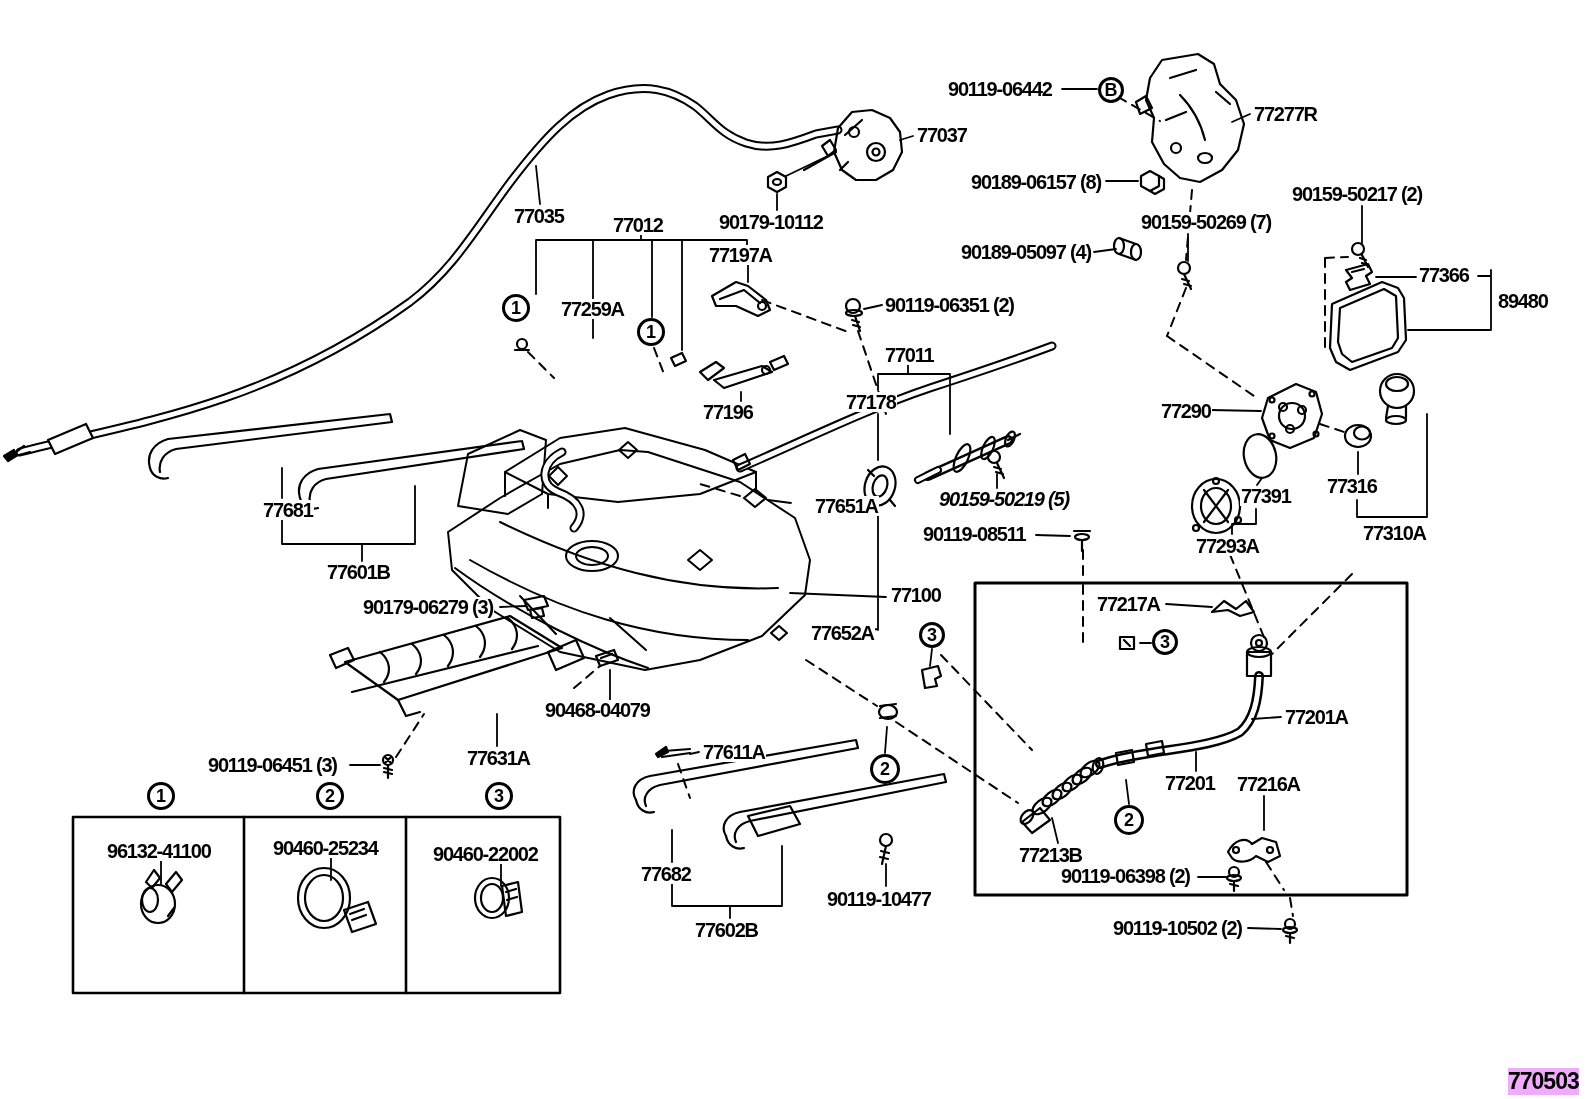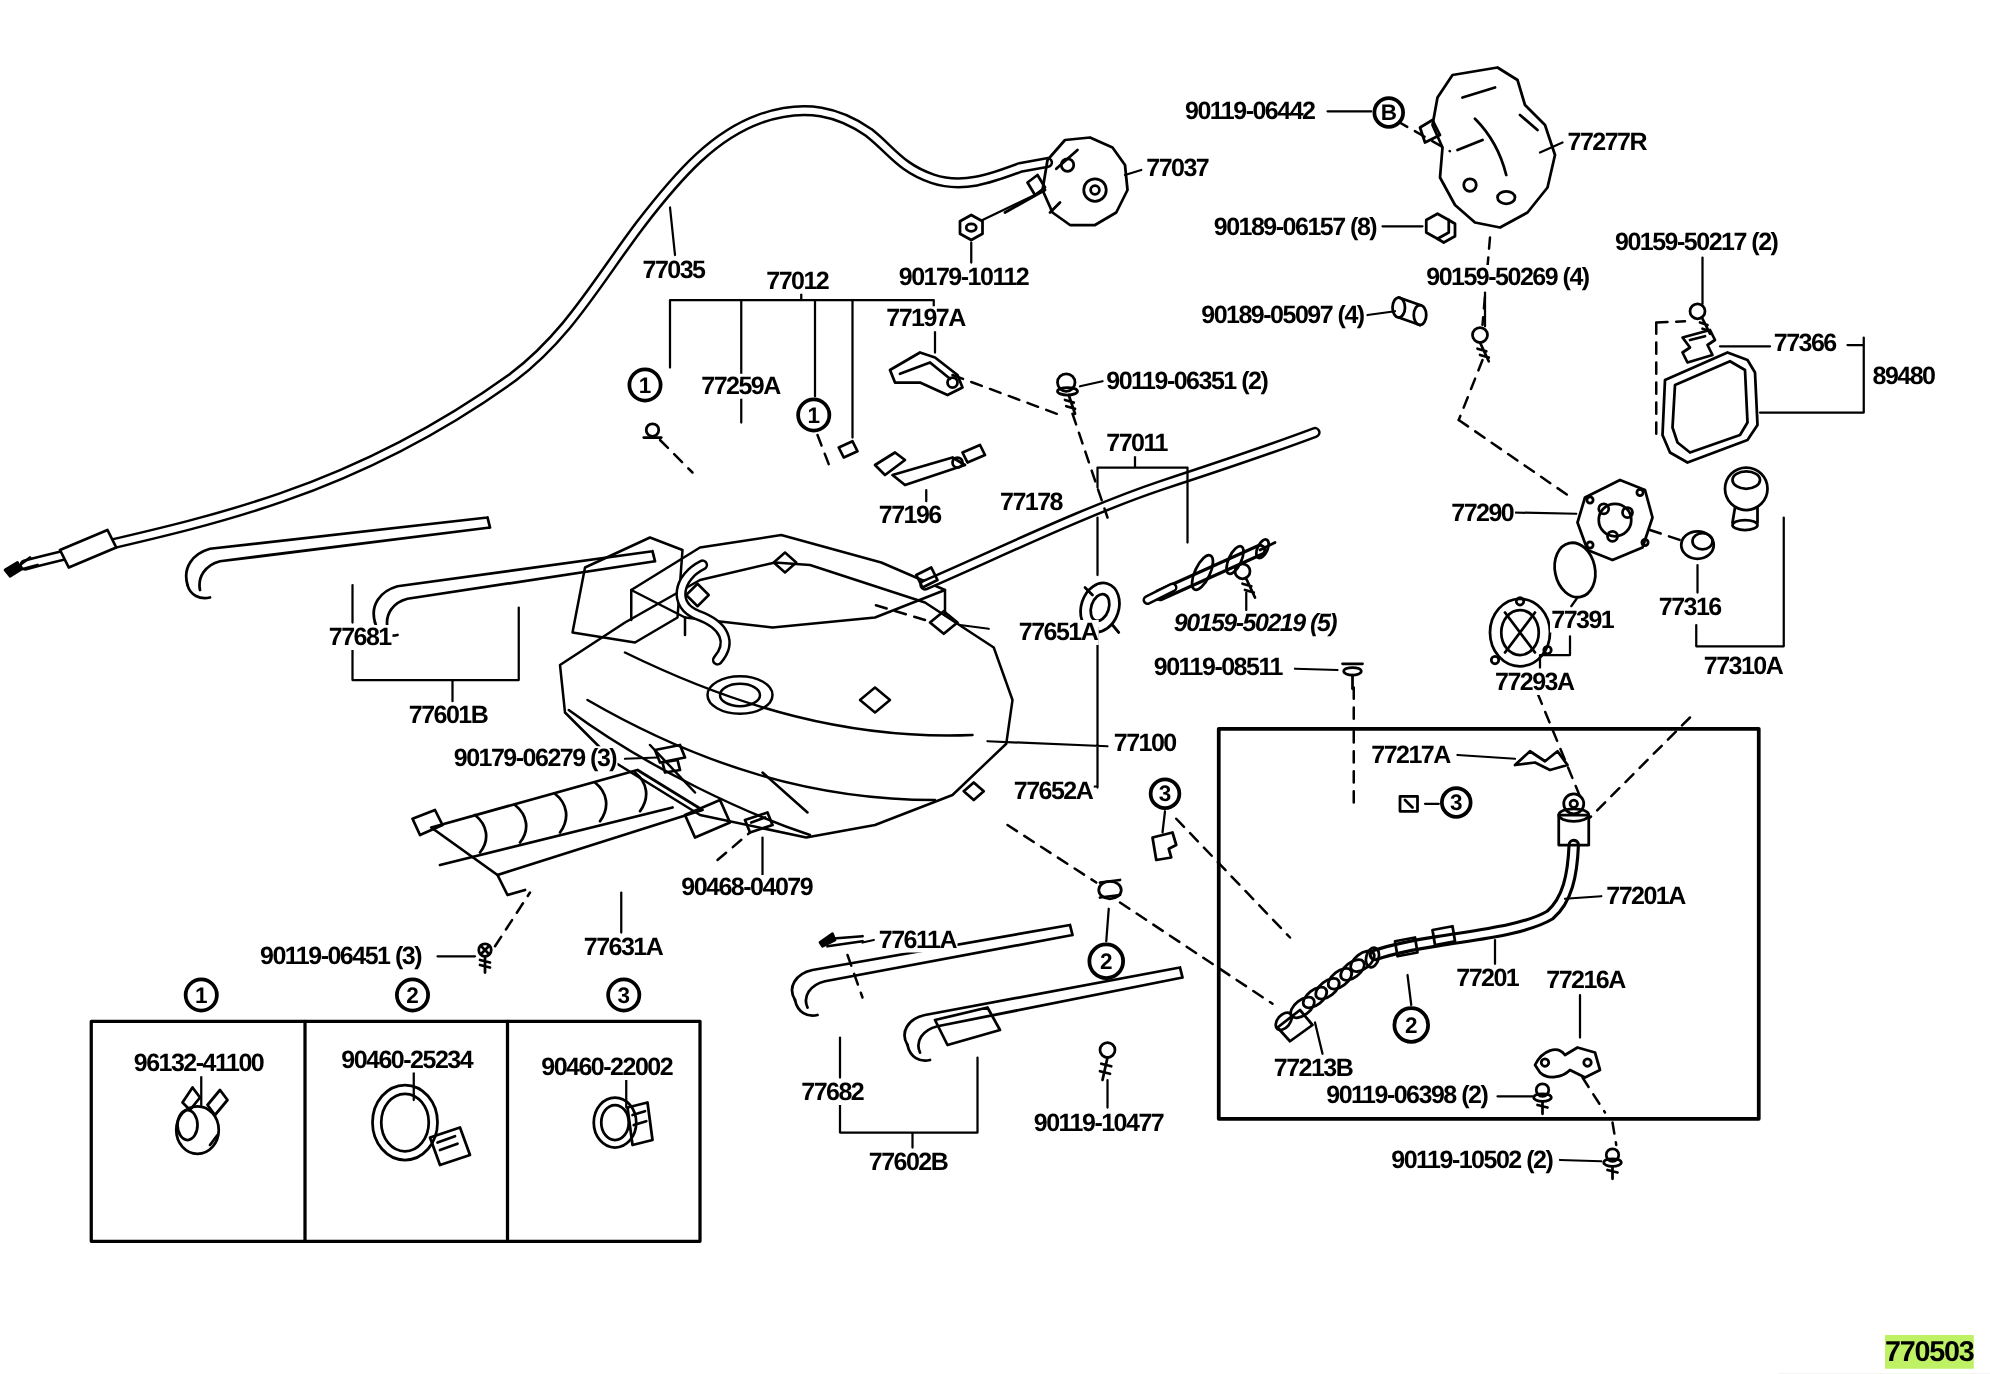--- a/index.html
+++ b/index.html
@@ -11,21 +11,21 @@
   .plabel{
     position:absolute;font-size:20px;font-weight:700;letter-spacing:-1.2px;
     line-height:1.0;white-space:nowrap;color:#000;background:#fff;padding:0 1px;
   }
   .marker{
     position:absolute;box-sizing:border-box;border:3px solid #000;border-radius:50%;
     background:#fff;color:#000;display:flex;align-items:center;justify-content:center;
     font-weight:700;font-size:18px;letter-spacing:0;
   }
   .footer-code{
-    position:absolute;font-size:23px;font-weight:700;letter-spacing:-1px;color:#000;background:#bef264;
+    position:absolute;font-size:23px;font-weight:700;letter-spacing:-1px;color:#000;background:#f0abfc;
   }
 </style>
 </head>
 <body>
 
 <div class="stage">
 
   <svg width="1592" height="1099" viewBox="0 0 1592 1099">
     <g stroke="#000" fill="none" stroke-width="2.2" stroke-linecap="round" stroke-linejoin="round">
 
@@ -396,29 +396,29 @@
 
   <div>
       <div class="plabel" style="left: 513px; top: 206px;">77035</div>
       <div class="plabel" style="left: 612px; top: 215px;">77012</div>
       <div class="plabel" style="left: 718px; top: 212px;">90179-10112</div>
       <div class="plabel" style="left: 916px; top: 125px;">77037</div>
       <div class="plabel" style="left: 947px; top: 79px;">90119-06442</div>
       <div class="plabel" style="left: 1253px; top: 104px;">77277R</div>
       <div class="plabel" style="left: 970px; top: 172px;">90189-06157 (8)</div>
       <div class="plabel" style="left: 1291px; top: 184px;">90159-50217 (2)</div>
-      <div class="plabel" style="left: 1140px; top: 212px;">90159-50269 (4)</div>
+      <div class="plabel" style="left: 1140px; top: 212px;">90159-50269 (7)</div>
       <div class="plabel" style="left: 960px; top: 242px;">90189-05097 (4)</div>
       <div class="plabel" style="left: 1418px; top: 265px;">77366</div>
       <div class="plabel" style="left: 1497px; top: 291px;">89480</div>
       <div class="plabel" style="left: 560px; top: 299px;">77259A</div>
       <div class="plabel" style="left: 708px; top: 245px;">77197A</div>
       <div class="plabel" style="left: 884px; top: 295px;">90119-06351 (2)</div>
       <div class="plabel" style="left: 884px; top: 345px;">77011</div>
-      <div class="plabel" style="left: 799px; top: 392px;">77178</div>
+      <div class="plabel" style="left: 845px; top: 392px;">77178</div>
       <div class="plabel" style="left: 702px; top: 402px;">77196</div>
       <div class="plabel" style="left: 1160px; top: 401px;">77290</div>
       <div class="plabel" style="left: 938px; top: 489px; font-style: italic;">90159-50219 (5)</div>
       <div class="plabel" style="left: 793px; top: 496px; margin-left: 21px;">77651A</div>
       <div class="plabel" style="left: 1240px; top: 486px;">77391</div>
       <div class="plabel" style="left: 1326px; top: 476px;">77316</div>
       <div class="plabel" style="left: 1362px; top: 523px;">77310A</div>
       <div class="plabel" style="left: 922px; top: 524px;">90119-08511</div>
       <div class="plabel" style="left: 1195px; top: 536px;">77293A</div>
       <div class="plabel" style="left: 890px; top: 585px;">77100</div>

